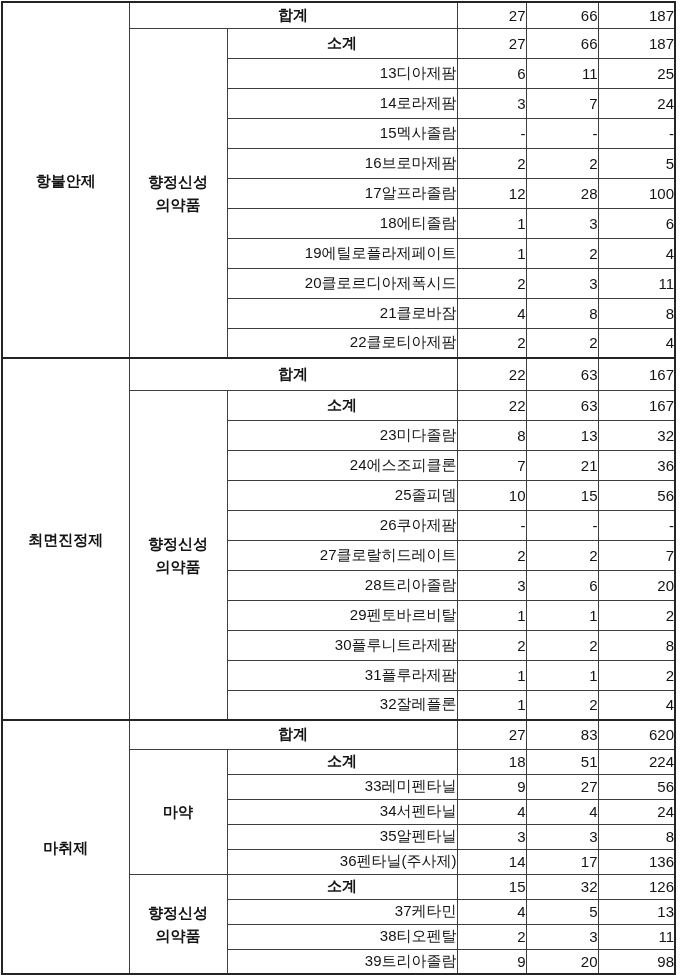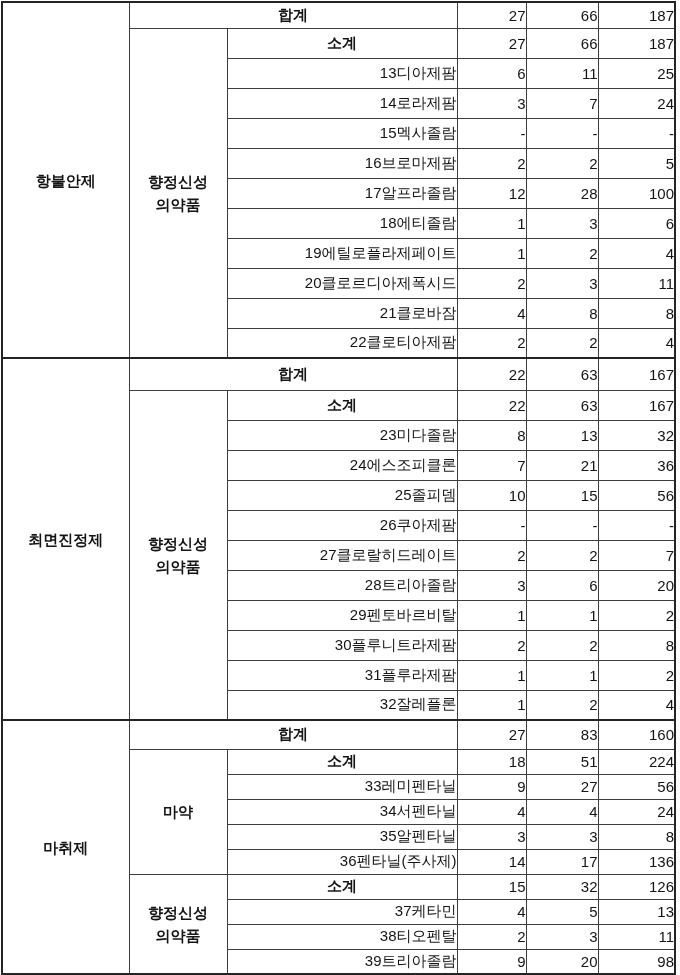--- a/index.html
+++ b/index.html
@@ -216,21 +216,21 @@
         <td class="name"><span class="no">32</span><span>잘레플론</span></td>
         <td class="num">1</td>
         <td class="num">2</td>
         <td class="num">4</td>
       </tr>
       <tr class="section-start" style="height: 29px;">
         <td class="cat" rowspan="10">마취제</td>
         <td class="label" colspan="2">합계</td>
         <td class="num">27</td>
         <td class="num">83</td>
-        <td class="num">160</td>
+        <td class="num">620</td>
       </tr>
       <tr style="height: 25px;">
         <td class="subcat" rowspan="5">마약</td>
         <td class="label">소계</td>
         <td class="num">18</td>
         <td class="num">51</td>
         <td class="num">224</td>
       </tr>
       <tr style="height: 25px; margin-left: 31px;">
         <td class="name"><span class="no">33</span><span>레미펜타닐</span></td>

